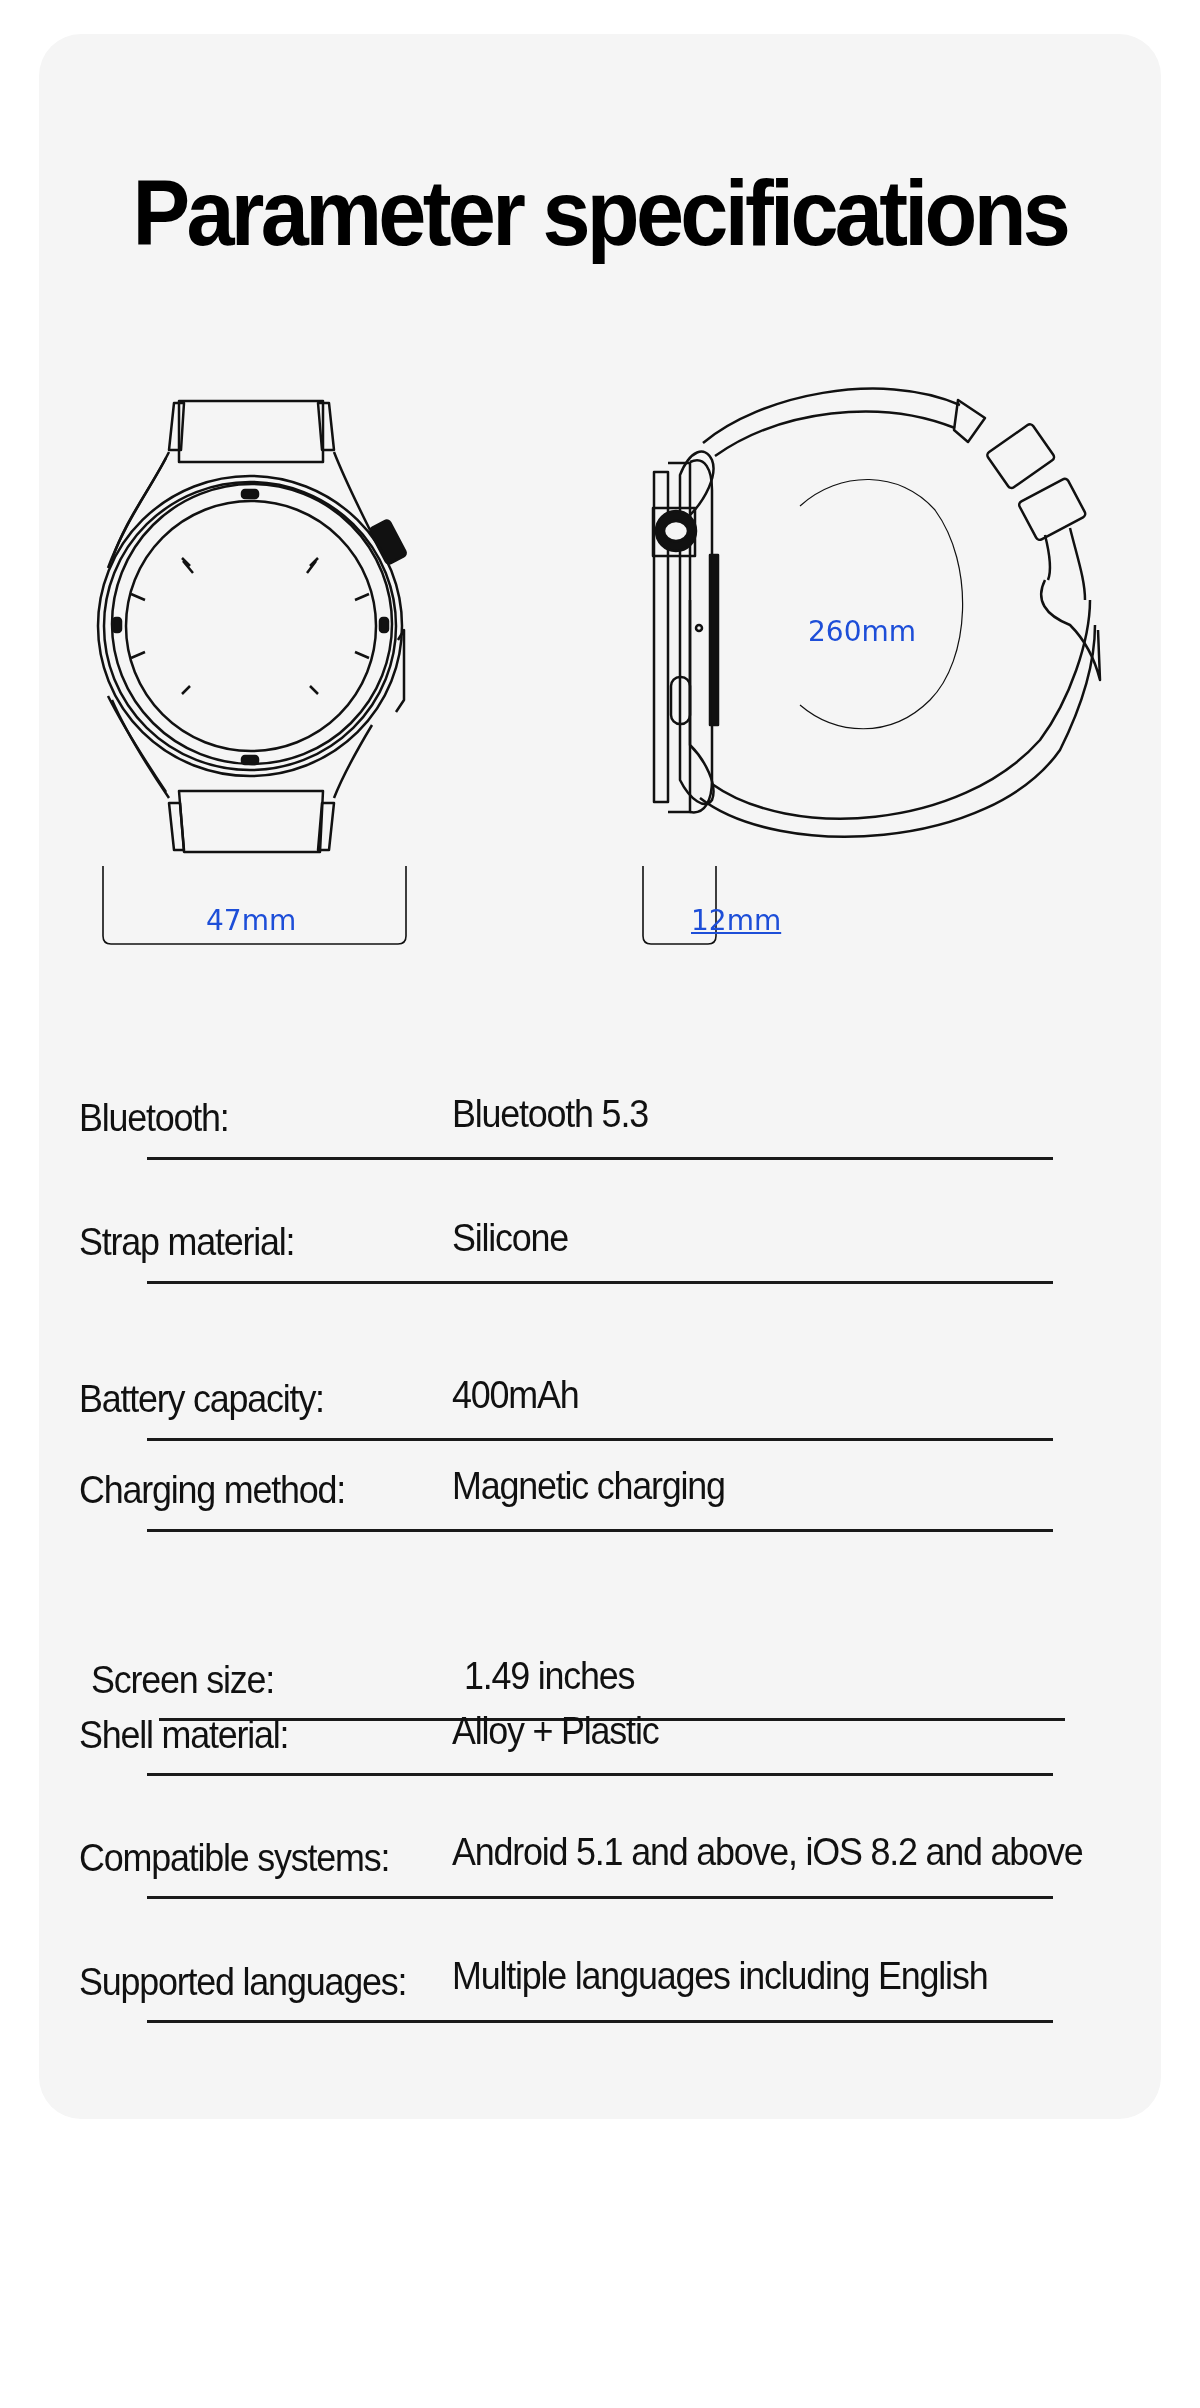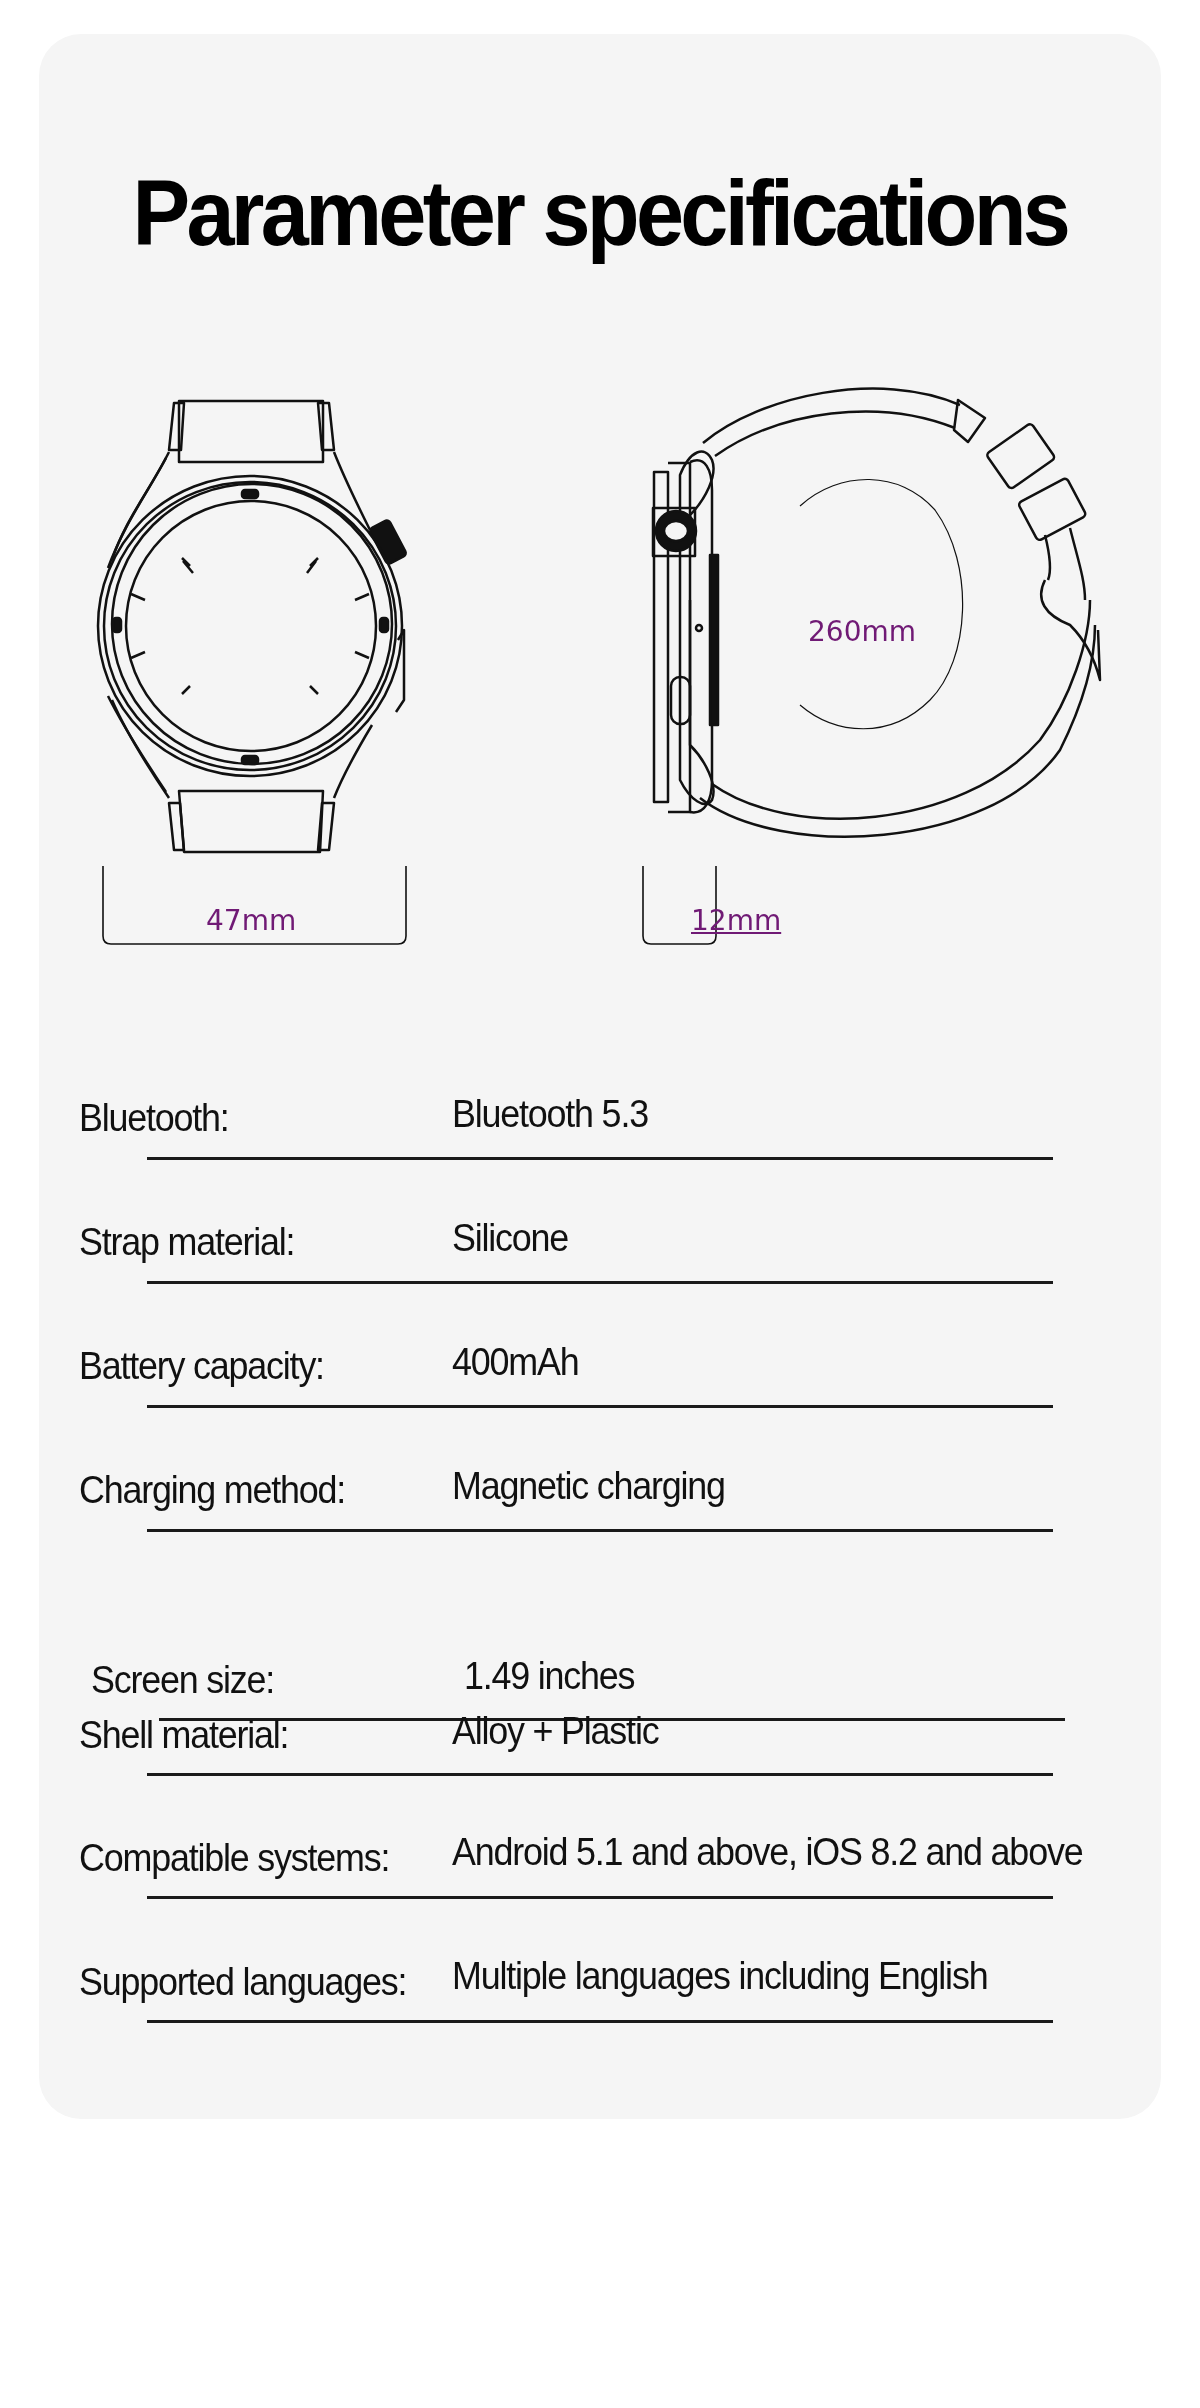--- a/index.html
+++ b/index.html
@@ -14,21 +14,21 @@
   }
   .title {
     position: absolute; left: 0; top: 158px; width: 1200px; text-align: center;
     font-family: "Liberation Sans", sans-serif; font-weight: bold;
     font-size: 93px; letter-spacing: -4px; line-height: 110px; color: #000;
     transform: scaleX(0.93); transform-origin: 598px 0;
   }
   svg.drawing { position: absolute; left: 0; top: 0; }
   .dim {
     position: absolute; font-family: "DejaVu Sans", sans-serif; font-size: 28px;
-    color: #701a75; line-height: 32px; white-space: nowrap;
+    color: #1d4ed8; line-height: 32px; white-space: nowrap;
   }
   .row { position: absolute; left: 0; width: 1104px; height: 124px; }
   .row .label, .row .value {
     position: absolute; font-family: "Liberation Sans", sans-serif; font-size: 39px;
     color: #111; white-space: nowrap; letter-spacing: -1.3px;
     transform: scaleX(0.92); transform-origin: 0 0;
   }
   .row .label { left: 79px; }
   .row .value { left: 452px; }
   .row .rule {
@@ -117,21 +117,21 @@
 <div class="row" style="top:1034px;">
   <div class="label" style="top:62px;">Bluetooth:</div>
   <div class="value" style="top:58px;">Bluetooth 5.3</div>
   <div class="rule" style="top:123px;"></div>
 </div>
 <div class="row" style="top:1158px;">
   <div class="label" style="top:62px;">Strap material:</div>
   <div class="value" style="top:58px;">Silicone</div>
   <div class="rule" style="top:123px;"></div>
 </div>
-<div class="row" style="top:1282px;padding-left:16px;">
+<div class="row" style="top:1315px;padding-left:16px;">
   <div class="label" style="top:62px;">Battery capacity:</div>
   <div class="value" style="top:58px;">400mAh</div>
   <div class="rule" style="top:123px;"></div>
 </div>
 <div class="row" style="top:1406px;">
   <div class="label" style="top:62px;">Charging method:</div>
   <div class="value" style="top:58px;">Magnetic charging</div>
   <div class="rule" style="top:123px;"></div>
 </div>
 <div class="row" style="top:1596px;margin-left:12px;">

